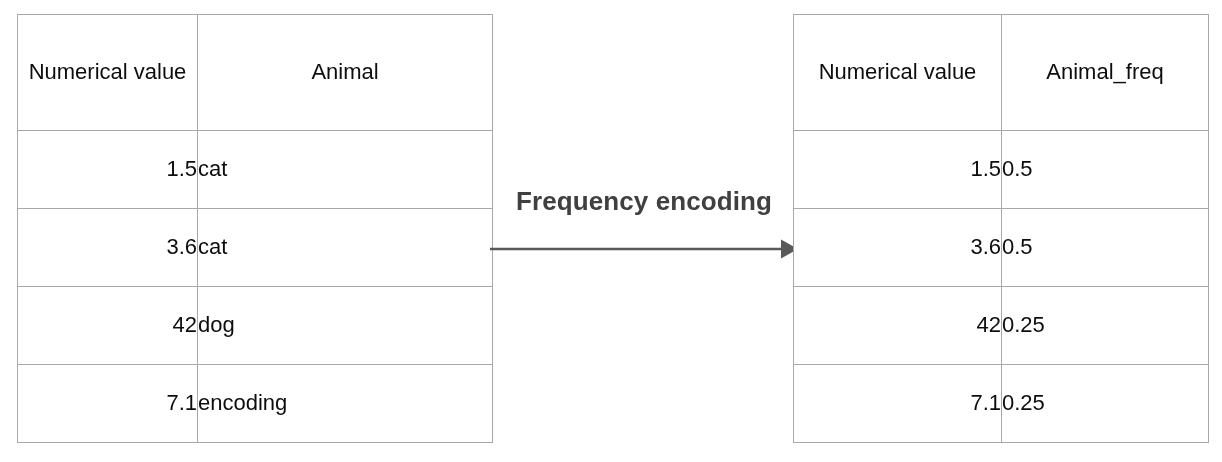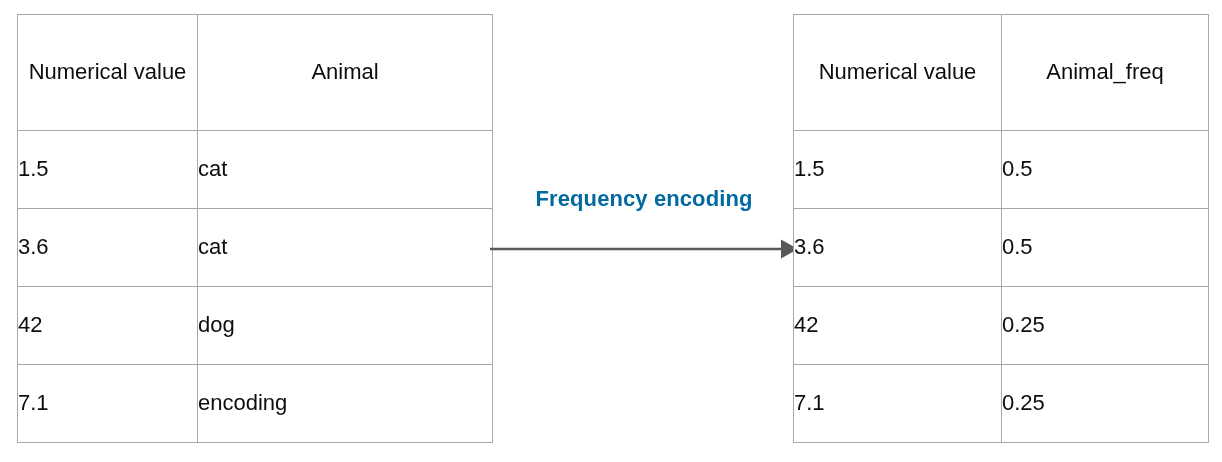--- a/index.html
+++ b/index.html
@@ -56,21 +56,21 @@
 
   .col-num-left  { width: 180px; }
   .col-cat-left  { width: 295px; }
   .col-num-right { width: 208px; }
   .col-cat-right { width: 207px; }
 
   .hdr-row th { height: 115px; }
   .data-row td { height: 77px; }
 
   .cell-center {
-    text-align: left;
+    text-align: right;
   }
   .cell-left {
     text-align: left;
     padding-left: 15px;
   }
   .hdr-center {
     text-align: center;
     padding: 0 8px;
   }
 
@@ -87,24 +87,24 @@
     left: 0;
     top: 0;
     display: block;
   }
   .arrow-label {
     position: absolute;
     left: 0;
     top: 0;
     width: 310px;
     text-align: center;
-    font-size: 22px;
+    font-size: 26px;
     font-weight: bold;
     letter-spacing: 0.1px;
-    color: #0369a1;
+    color: #404040;
     white-space: nowrap;
   }
 </style>
 </head>
 <body>
 
 <div class="diagram">
 
   <table class="data-table table-left">
     <colgroup>

